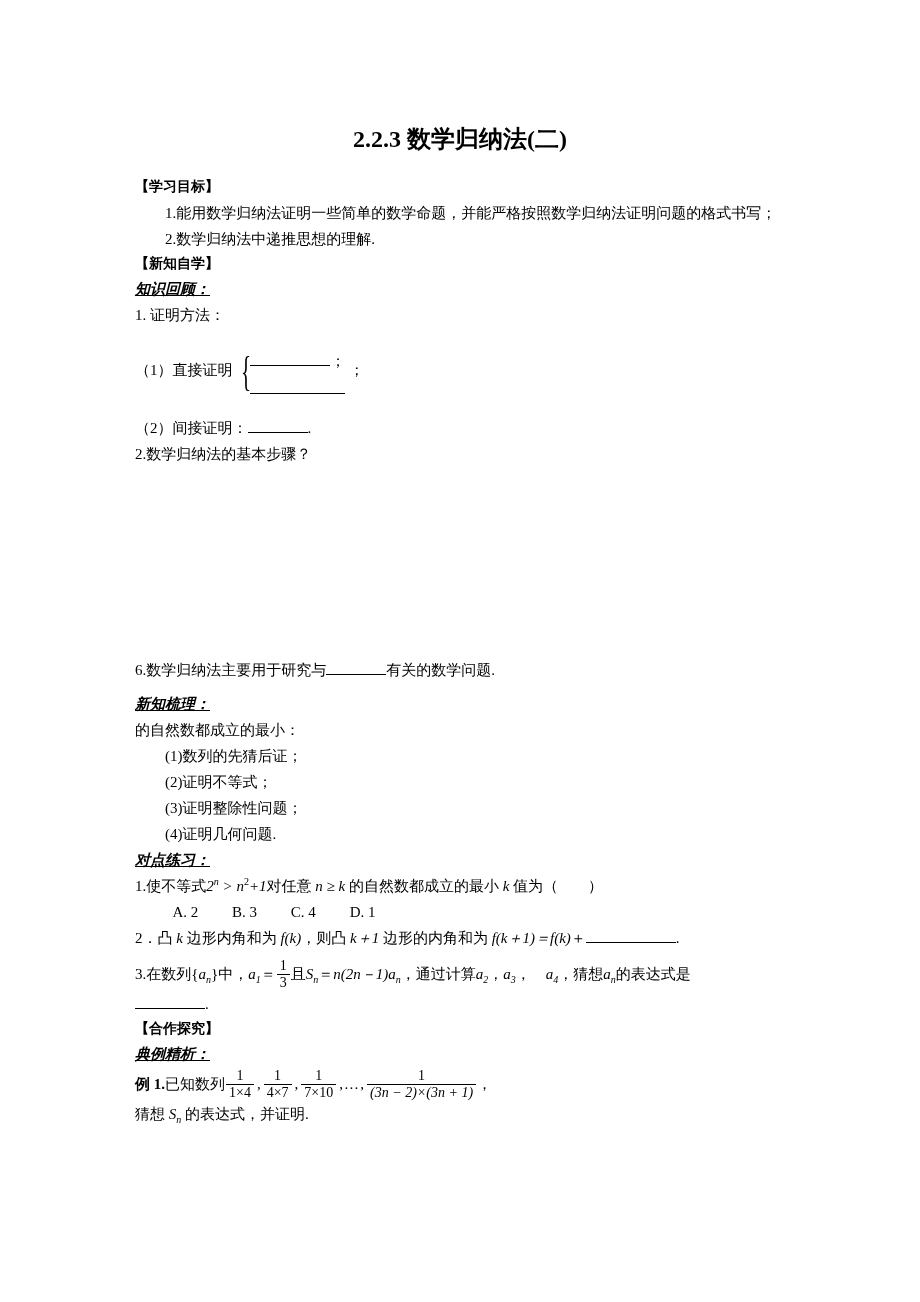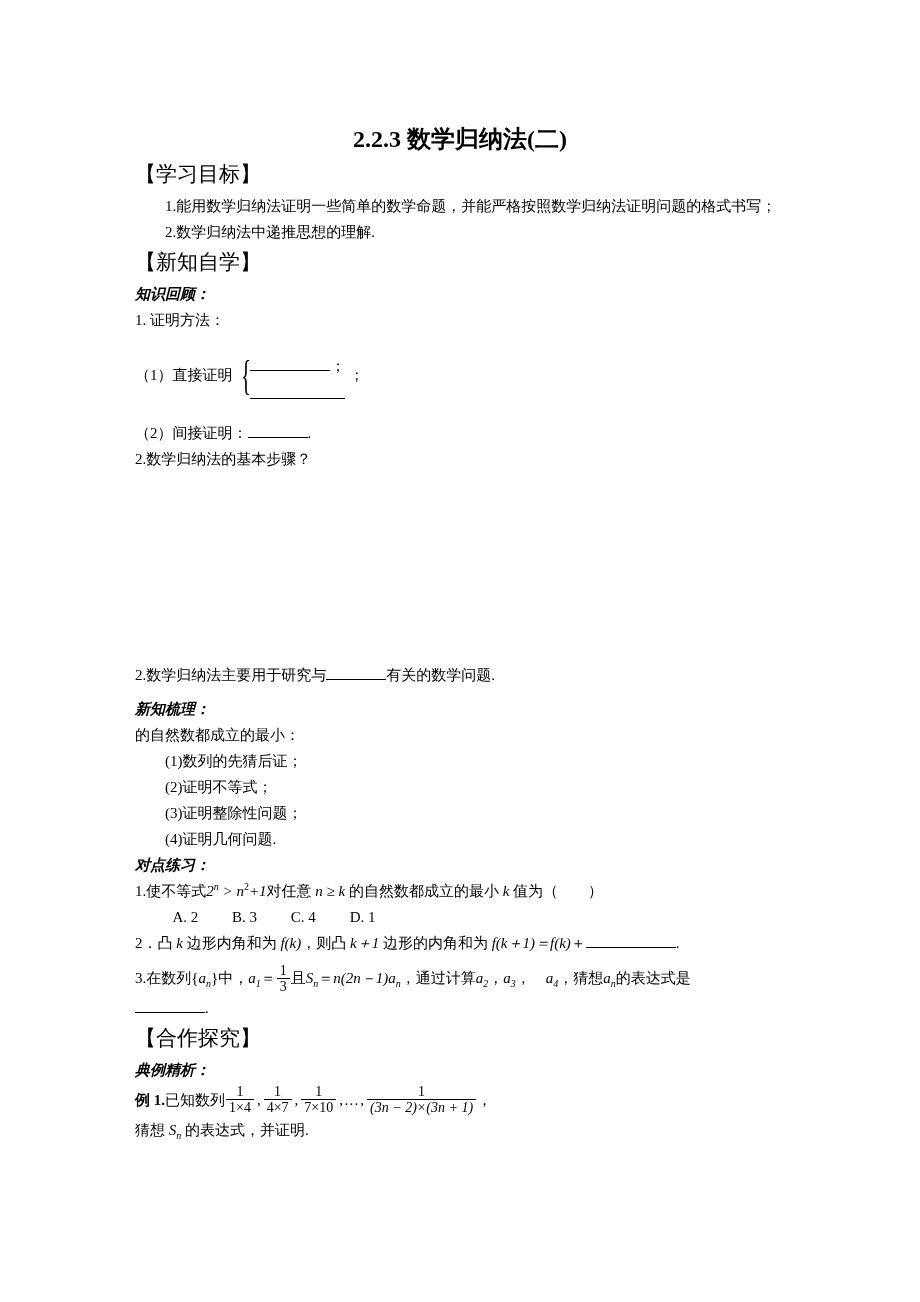--- a/index.html
+++ b/index.html
@@ -15,28 +15,30 @@
       padding: 120px 135px 60px 135px;
       font-size: 15px;
       line-height: 1.6;
       color: #000;
     }
     .title {
       text-align: center;
       font-size: 24px;
       font-weight: bold;
       font-family: "SimSun", serif;
+      margin-bottom: 18px;
     }
     .section-label {
-      font-weight: normal;
-      font-size: 21px;
+      font-weight: bold;
+      font-size: 14px;
     }
     .subsection {
       font-weight: bold;
       font-style: italic;
+      text-decoration: underline;
       font-size: 15px;
     }
     .para {
       text-indent: 2em;
     }
     .line {
       margin-bottom: 2px;
     }
     .blank {
       display: inline-block;
@@ -149,21 +151,21 @@
 </div>
 
 <div class="line" style="">
   <span>（2）间接证明：</span><span class="blank"></span><span>.</span>
 </div>
 <div class="line">2.数学归纳法的基本步骤？</div>
 
 <div class="spacer"></div>
 
 <div class="line">
-  <span>2.数学归纳法主要用于研究与</span><span class="blank"></span><span>有关的数学问题.</span>
+  <span>6.数学归纳法主要用于研究与</span><span class="blank"></span><span>有关的数学问题.</span>
 </div>
 
 <div class="line subsection" style="margin-top: 10px;">新知梳理：</div>
 <div class="line">的自然数都成立的最小：</div>
 <div class="line indent1">(1)数列的先猜后证；</div>
 <div class="line indent1">(2)证明不等式；</div>
 <div class="line indent1">(3)证明整除性问题；</div>
 <div class="line indent1">(4)证明几何问题.</div>
 
 <div class="line subsection">对点练习：</div>

